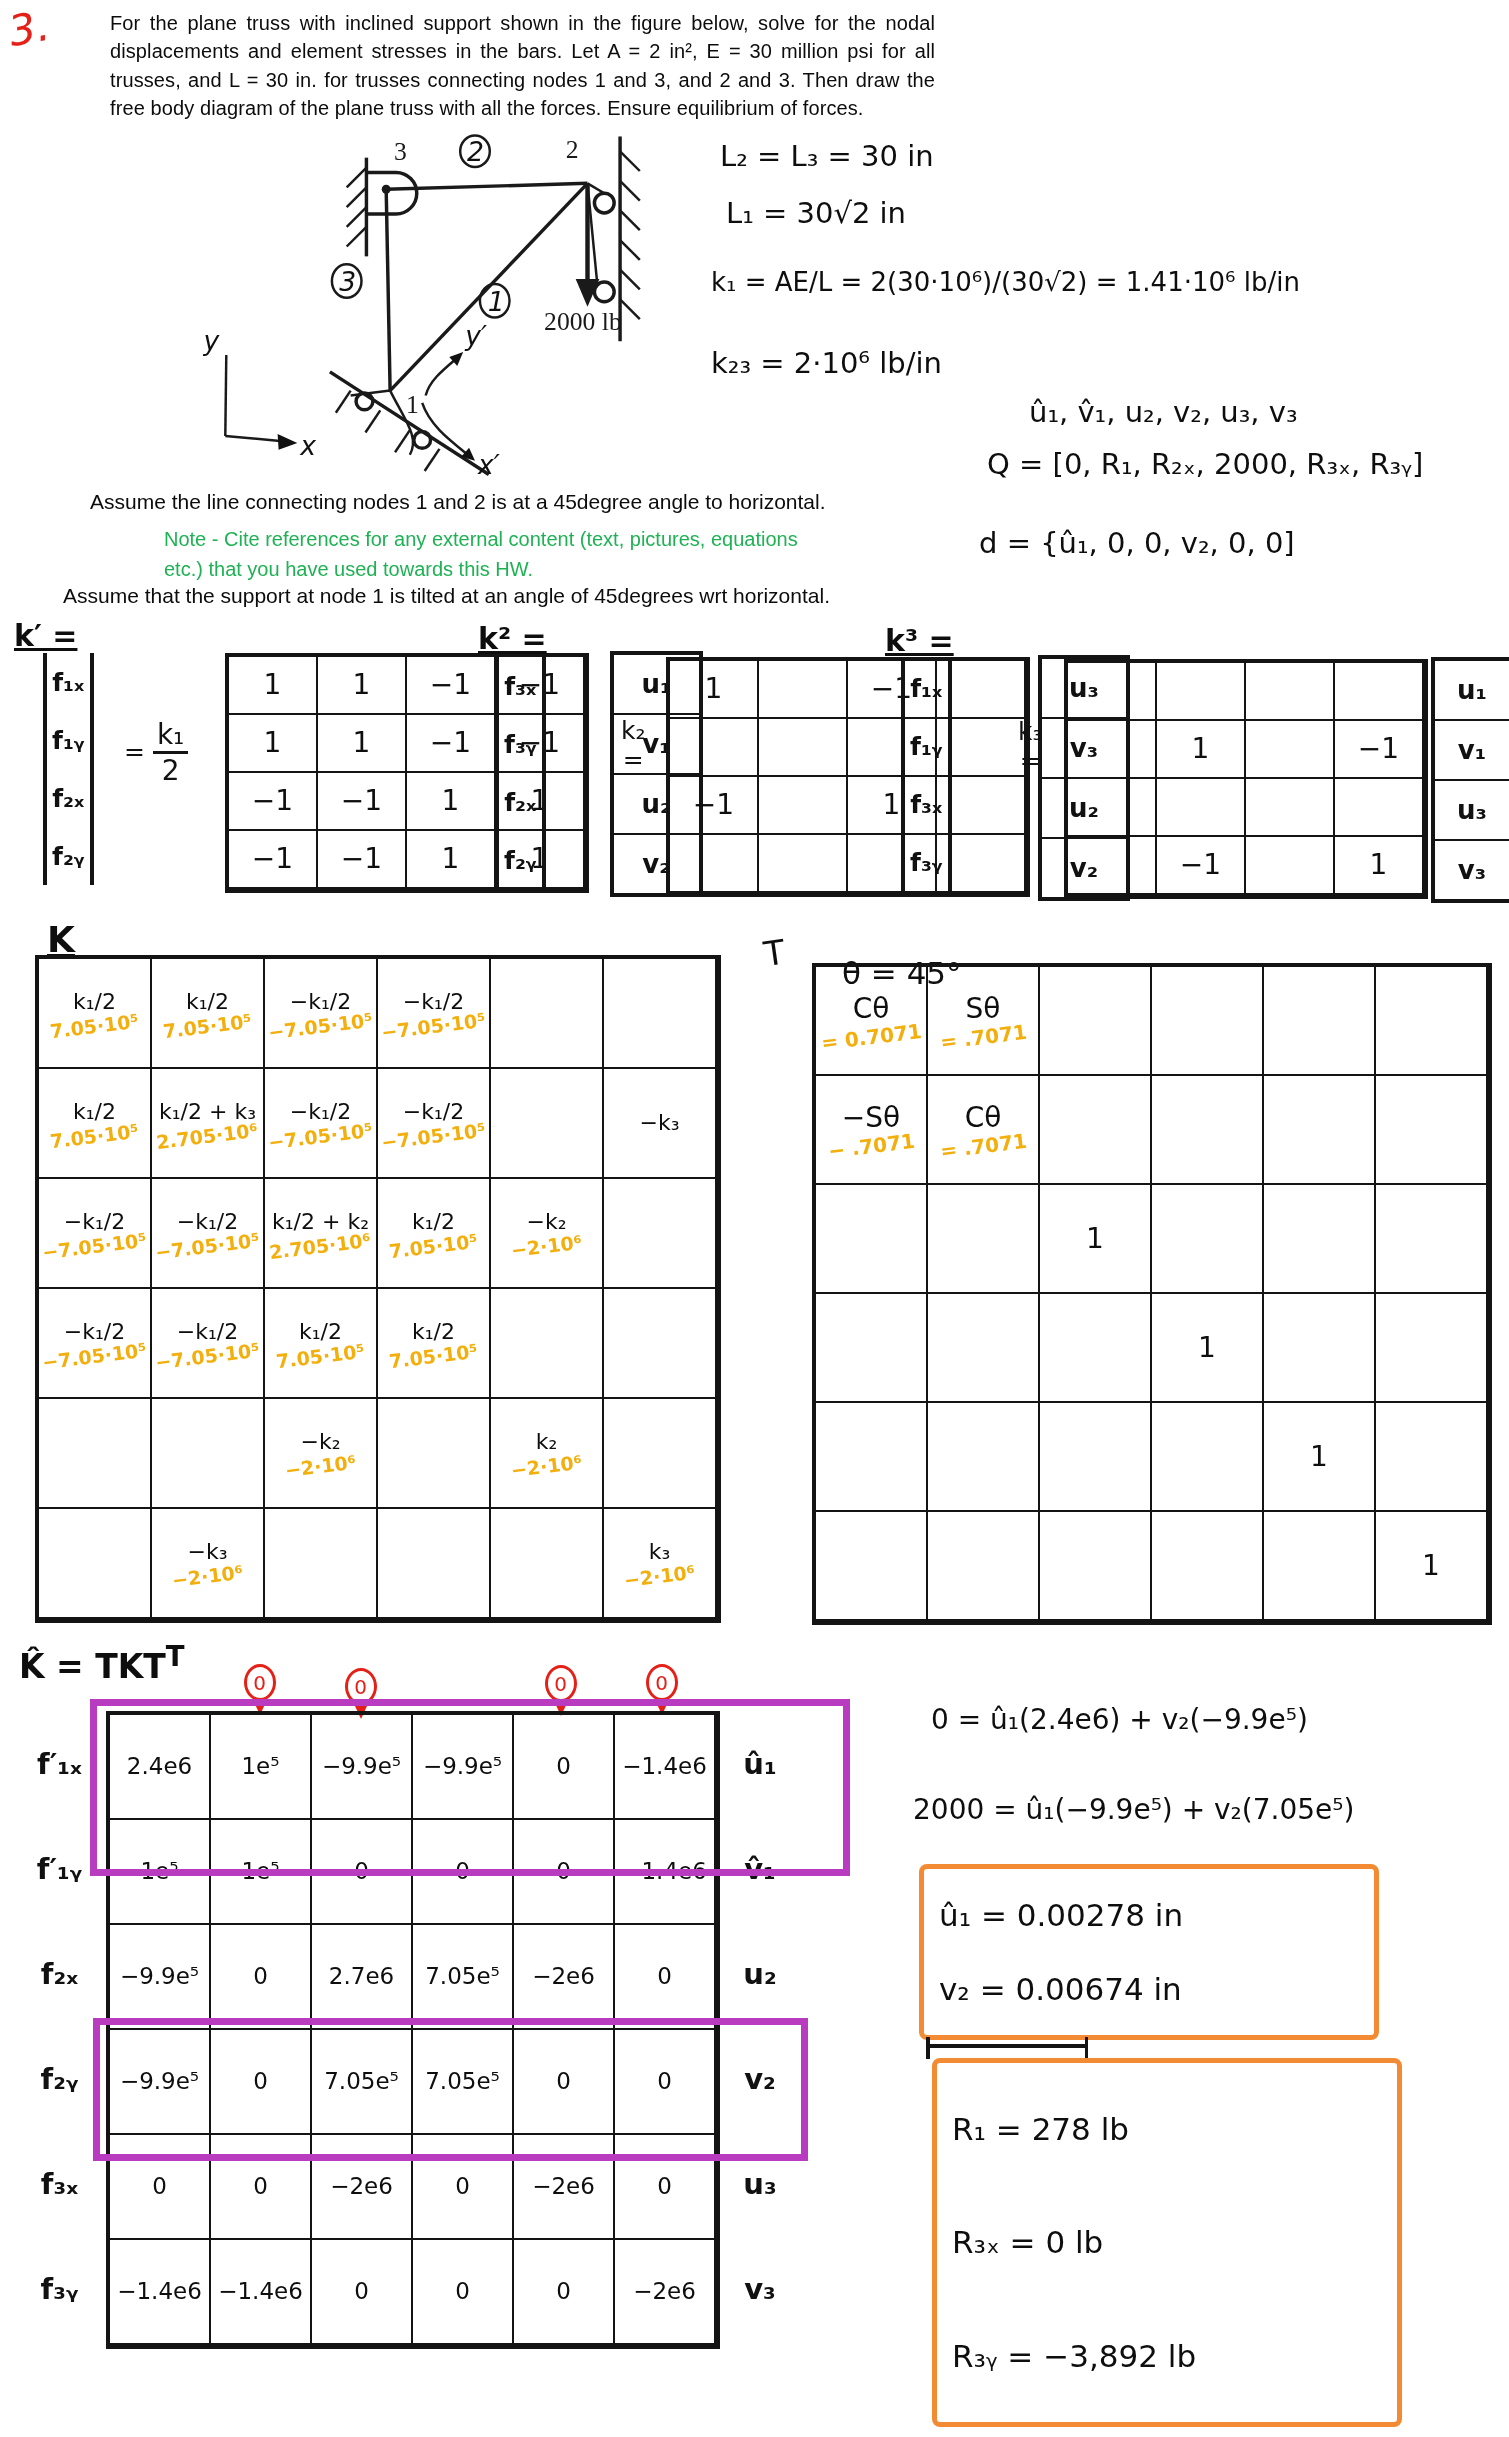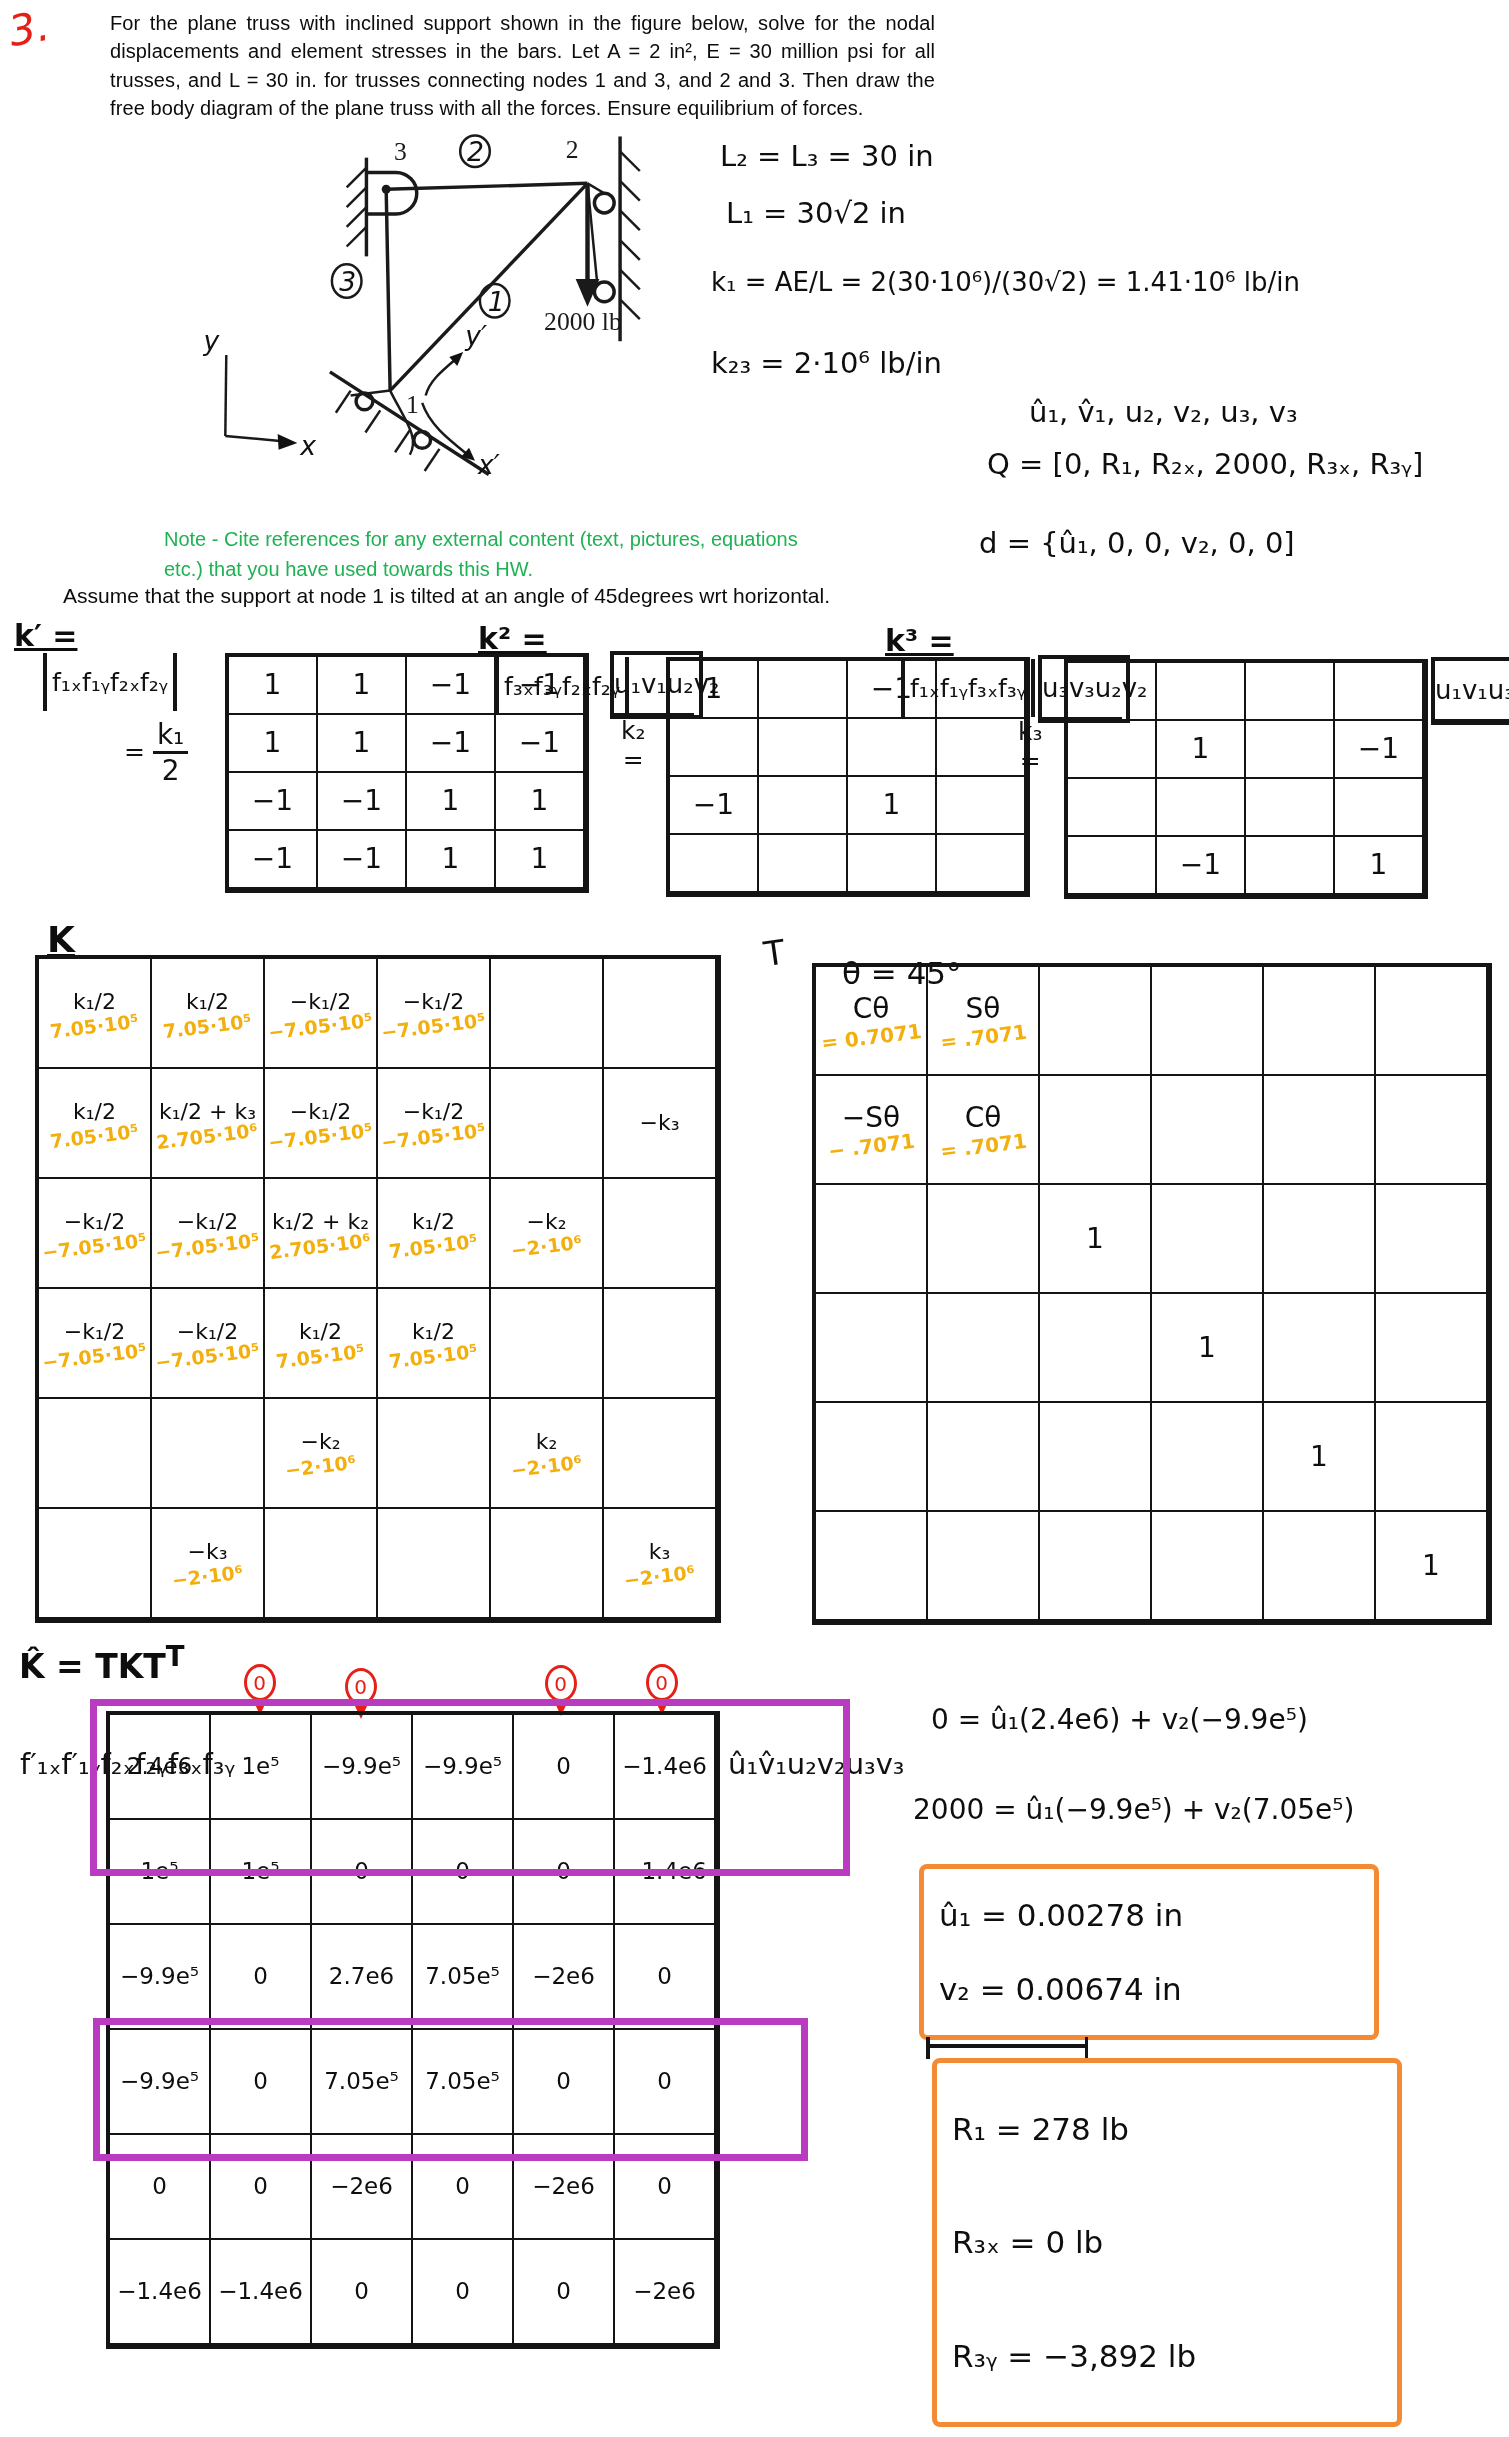--- a/index.html
+++ b/index.html
@@ -19,21 +19,21 @@
   
   .mat-title{font-size:30px;text-decoration:underline;font-weight:bold;}
   .mgrid{display:grid;border:4px solid #141414;}
   .mgrid .mcell{border-right:2.5px solid #141414;border-bottom:2.5px solid #141414;
     display:flex;flex-direction:column;align-items:center;justify-content:center;
     text-align:center;padding:2px;overflow:hidden;}
   .mgrid .mcell:nth-child(var(--cols-n)){border-right:none;}
   .mcell .sym{font-family:"DejaVu Sans",sans-serif;font-size:var(--symfs,24px);color:#0e0e0e;line-height:1.05;}
   .mcell .num{font-family:"DejaVu Sans",sans-serif;font-size:var(--numfs,19px);color:#F2AF0D;
     transform:rotate(-7deg);margin-top:4px;font-weight:bold;line-height:1.0;}
-  .vlabels{display:flex;}
+  .vlabels{display:flex;flex-direction:column;font-weight:bold;}
   .vlabels .vitem{height:var(--ch);display:flex;align-items:center;justify-content:center;
     font-family:"DejaVu Sans",sans-serif;font-size:var(--lblfs,26px);}
   .barvec{border-left:4.4px solid #141414;border-right:4.4px solid #141414;padding:0 5px;}
   .boxvec{border:4px solid #141414;}
   .boxvec .vitem{border-bottom:2.5px solid #141414;}
   .boxvec .vitem:last-child{border-bottom:none;}
   .frac{display:inline-flex;flex-direction:column;align-items:center;vertical-align:middle;
     font-family:"DejaVu Sans",sans-serif;}
   .frac .fnum{border-bottom:3px solid #141414;padding:0 4px;}
   .factor{font-family:"DejaVu Sans",sans-serif;font-size:25px;}
@@ -149,20 +149,21 @@
 
   <div class="abs hw deriv" style="left:720px;top:139px;">L₂ = L₃ = 30 in</div>
   <div class="abs hw deriv" style="left:726px;top:196px;">L₁ = 30√2 in</div>
   <div class="abs hw deriv small" style="left:711px;top:267px;">k₁ = AE/L = 2(30·10⁶)/(30√2) = 1.41·10⁶ lb/in</div>
   <div class="abs hw deriv" style="left:711px;top:346px;">k₂₃ = 2·10⁶ lb/in</div>
 
   <div class="abs hw deriv" style="left:1029px;top:395px;">û₁, v̂₁, u₂, v₂, u₃, v₃</div>
   <div class="abs hw deriv" style="left:987px;top:447px;">Q = [0, R₁, R₂ₓ, 2000, R₃ₓ, R₃ᵧ]</div>
   <div class="abs hw deriv" style="left:963px;top:526px;margin-left:16px;">d = {û₁, 0, 0, v₂, 0, 0]</div>
 
+  <div class="abs typed assume" style="left:90px;top:490px;">Assume the line connecting nodes 1 and 2 is at a 45degree angle to horizontal.</div>
   <div class="abs typed note green" style="left:164px;top:524px;width:647px;">Note - Cite references for any external content (text, pictures, equations etc.) that you have used towards this HW.</div>
   <div class="abs typed assume" style="left:63px;top:584px;">Assume that the support at node 1 is tilted at an angle of 45degrees wrt horizontal.</div>
 
   <div class="abs hw mat-title" style="left:14px;top:618px;">k′ =</div>
   <div class="abs vlabels barvec" style="left:43px;top:653px;--ch:58px;--lblfs:25px;">
       <div class="vitem">f₁ₓ</div>
       <div class="vitem">f₁ᵧ</div>
       <div class="vitem">f₂ₓ</div>
       <div class="vitem">f₂ᵧ</div>
     </div>

